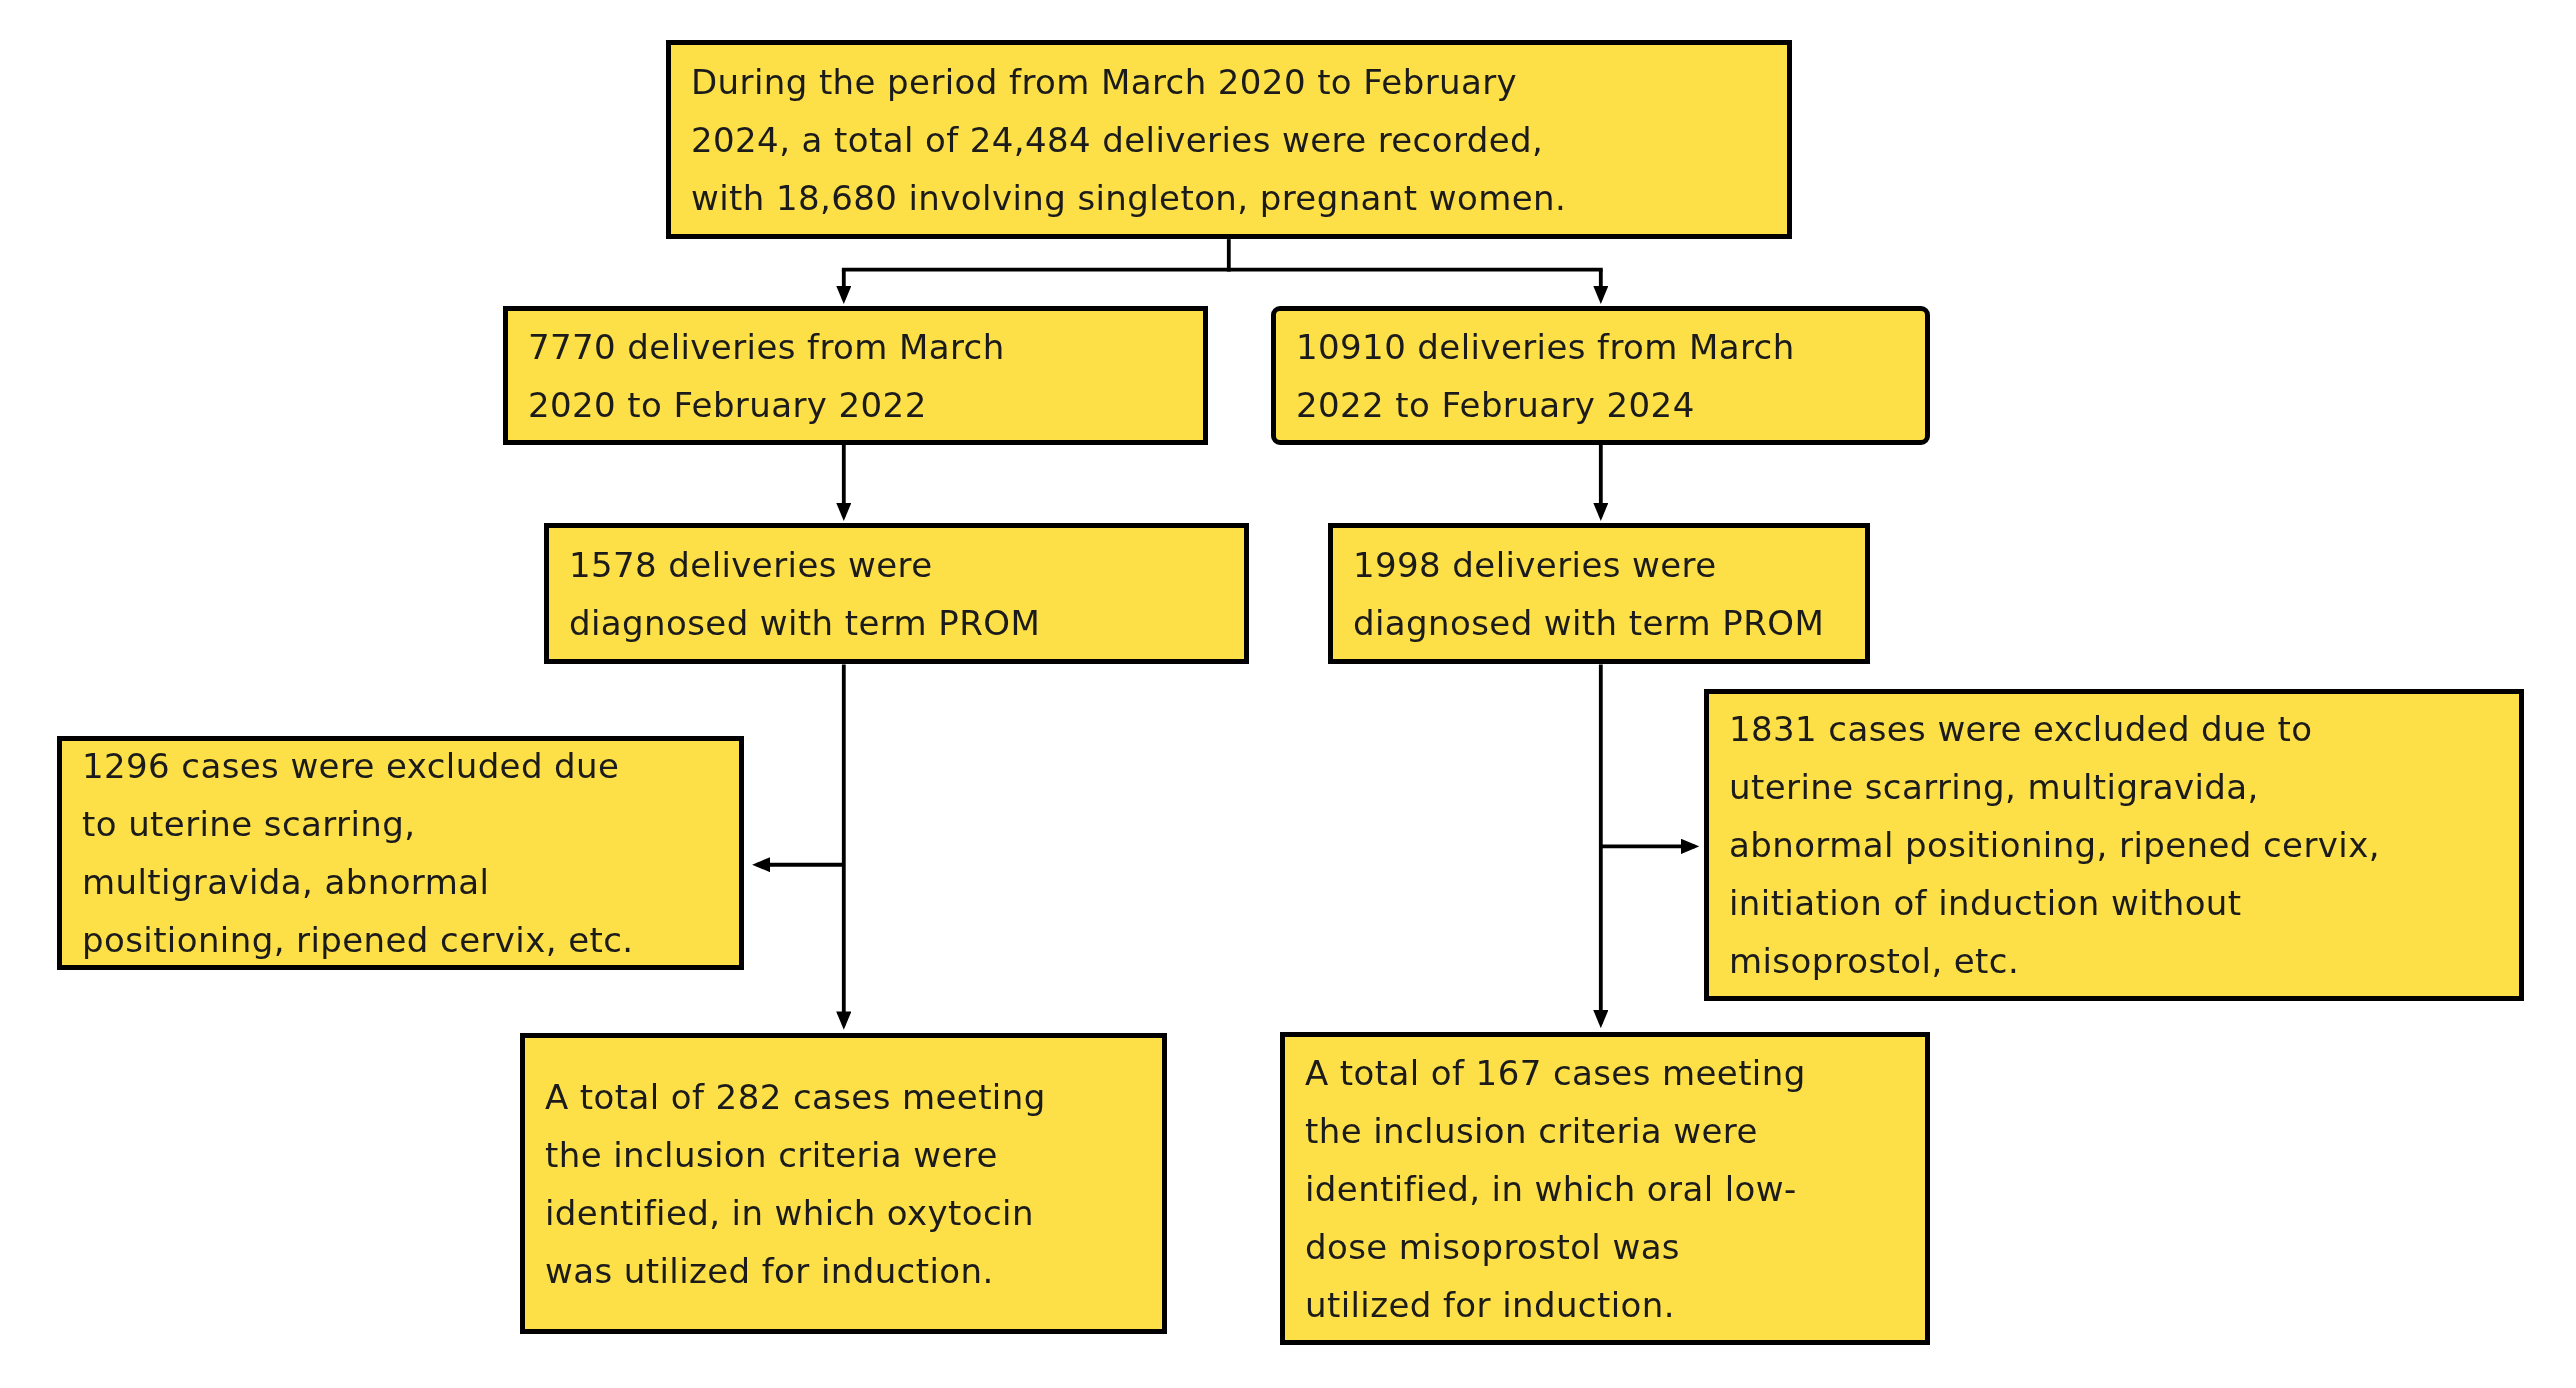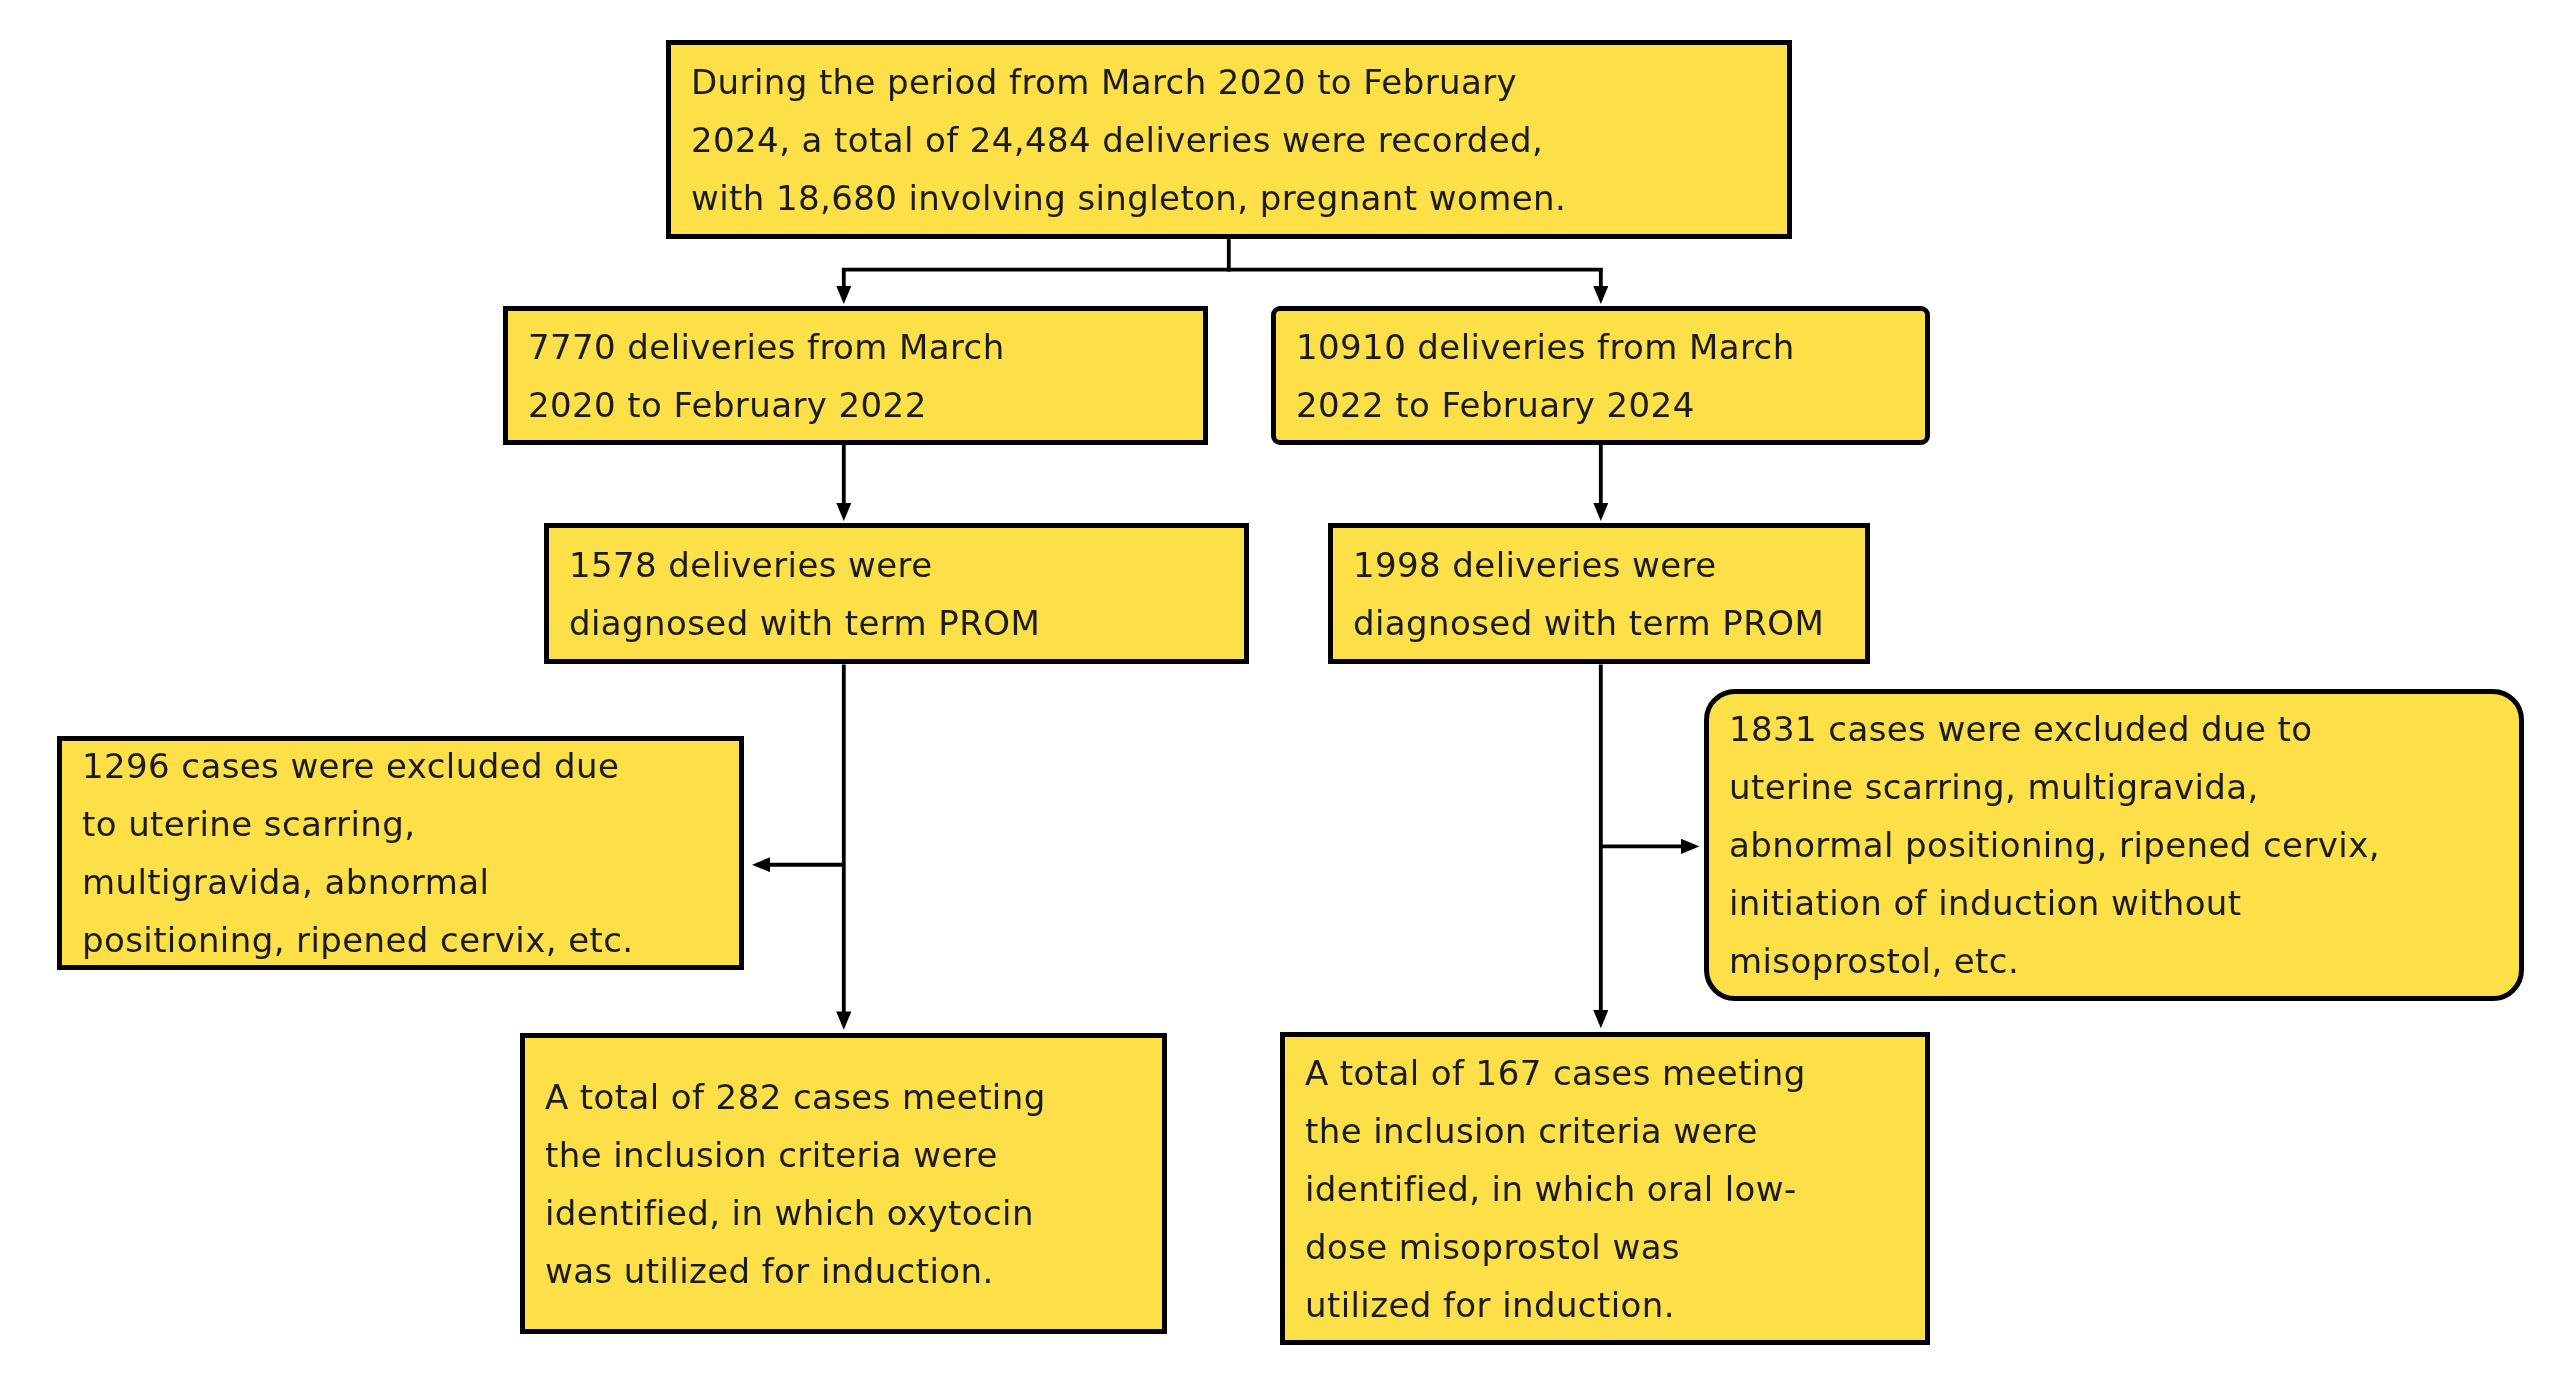--- a/index.html
+++ b/index.html
@@ -36,21 +36,21 @@
     align-items: center;
   }
   .flow-box > span { display: block; }
 
   .box-total      { left: 666px;  top: 40px;   width: 1126px; height: 199px; }
   .box-l2         { left: 503px;  top: 306px;  width: 705px;  height: 139px; }
   .box-r2         { left: 1271px; top: 306px;  width: 659px;  height: 139px; border-radius: 9px; }
   .box-l3         { left: 503px;  top: 523px;  width: 705px;  height: 141px; margin-left: 41px; }
   .box-r3         { left: 1328px; top: 523px;  width: 542px;  height: 141px; }
   .box-lexc       { left: 57px;   top: 736px;  width: 687px;  height: 234px; }
-  .box-rexc       { left: 1704px; top: 689px;  width: 820px; height: 312px; border-radius: 31px; }
+  .box-rexc       { left: 1704px; top: 689px;  width: 820px; height: 312px; }
   .box-l4         { left: 520px;  top: 1033px; width: 647px;  height: 301px; }
   .box-r4         { left: 1280px; top: 1032px; width: 650px;  height: 313px; }
 </style>
 </head>
 <body>
 
 <div class="canvas">
 
   <svg class="connectors" viewBox="0 0 3371 1817" xmlns="http://www.w3.org/2000/svg">
     <defs>

